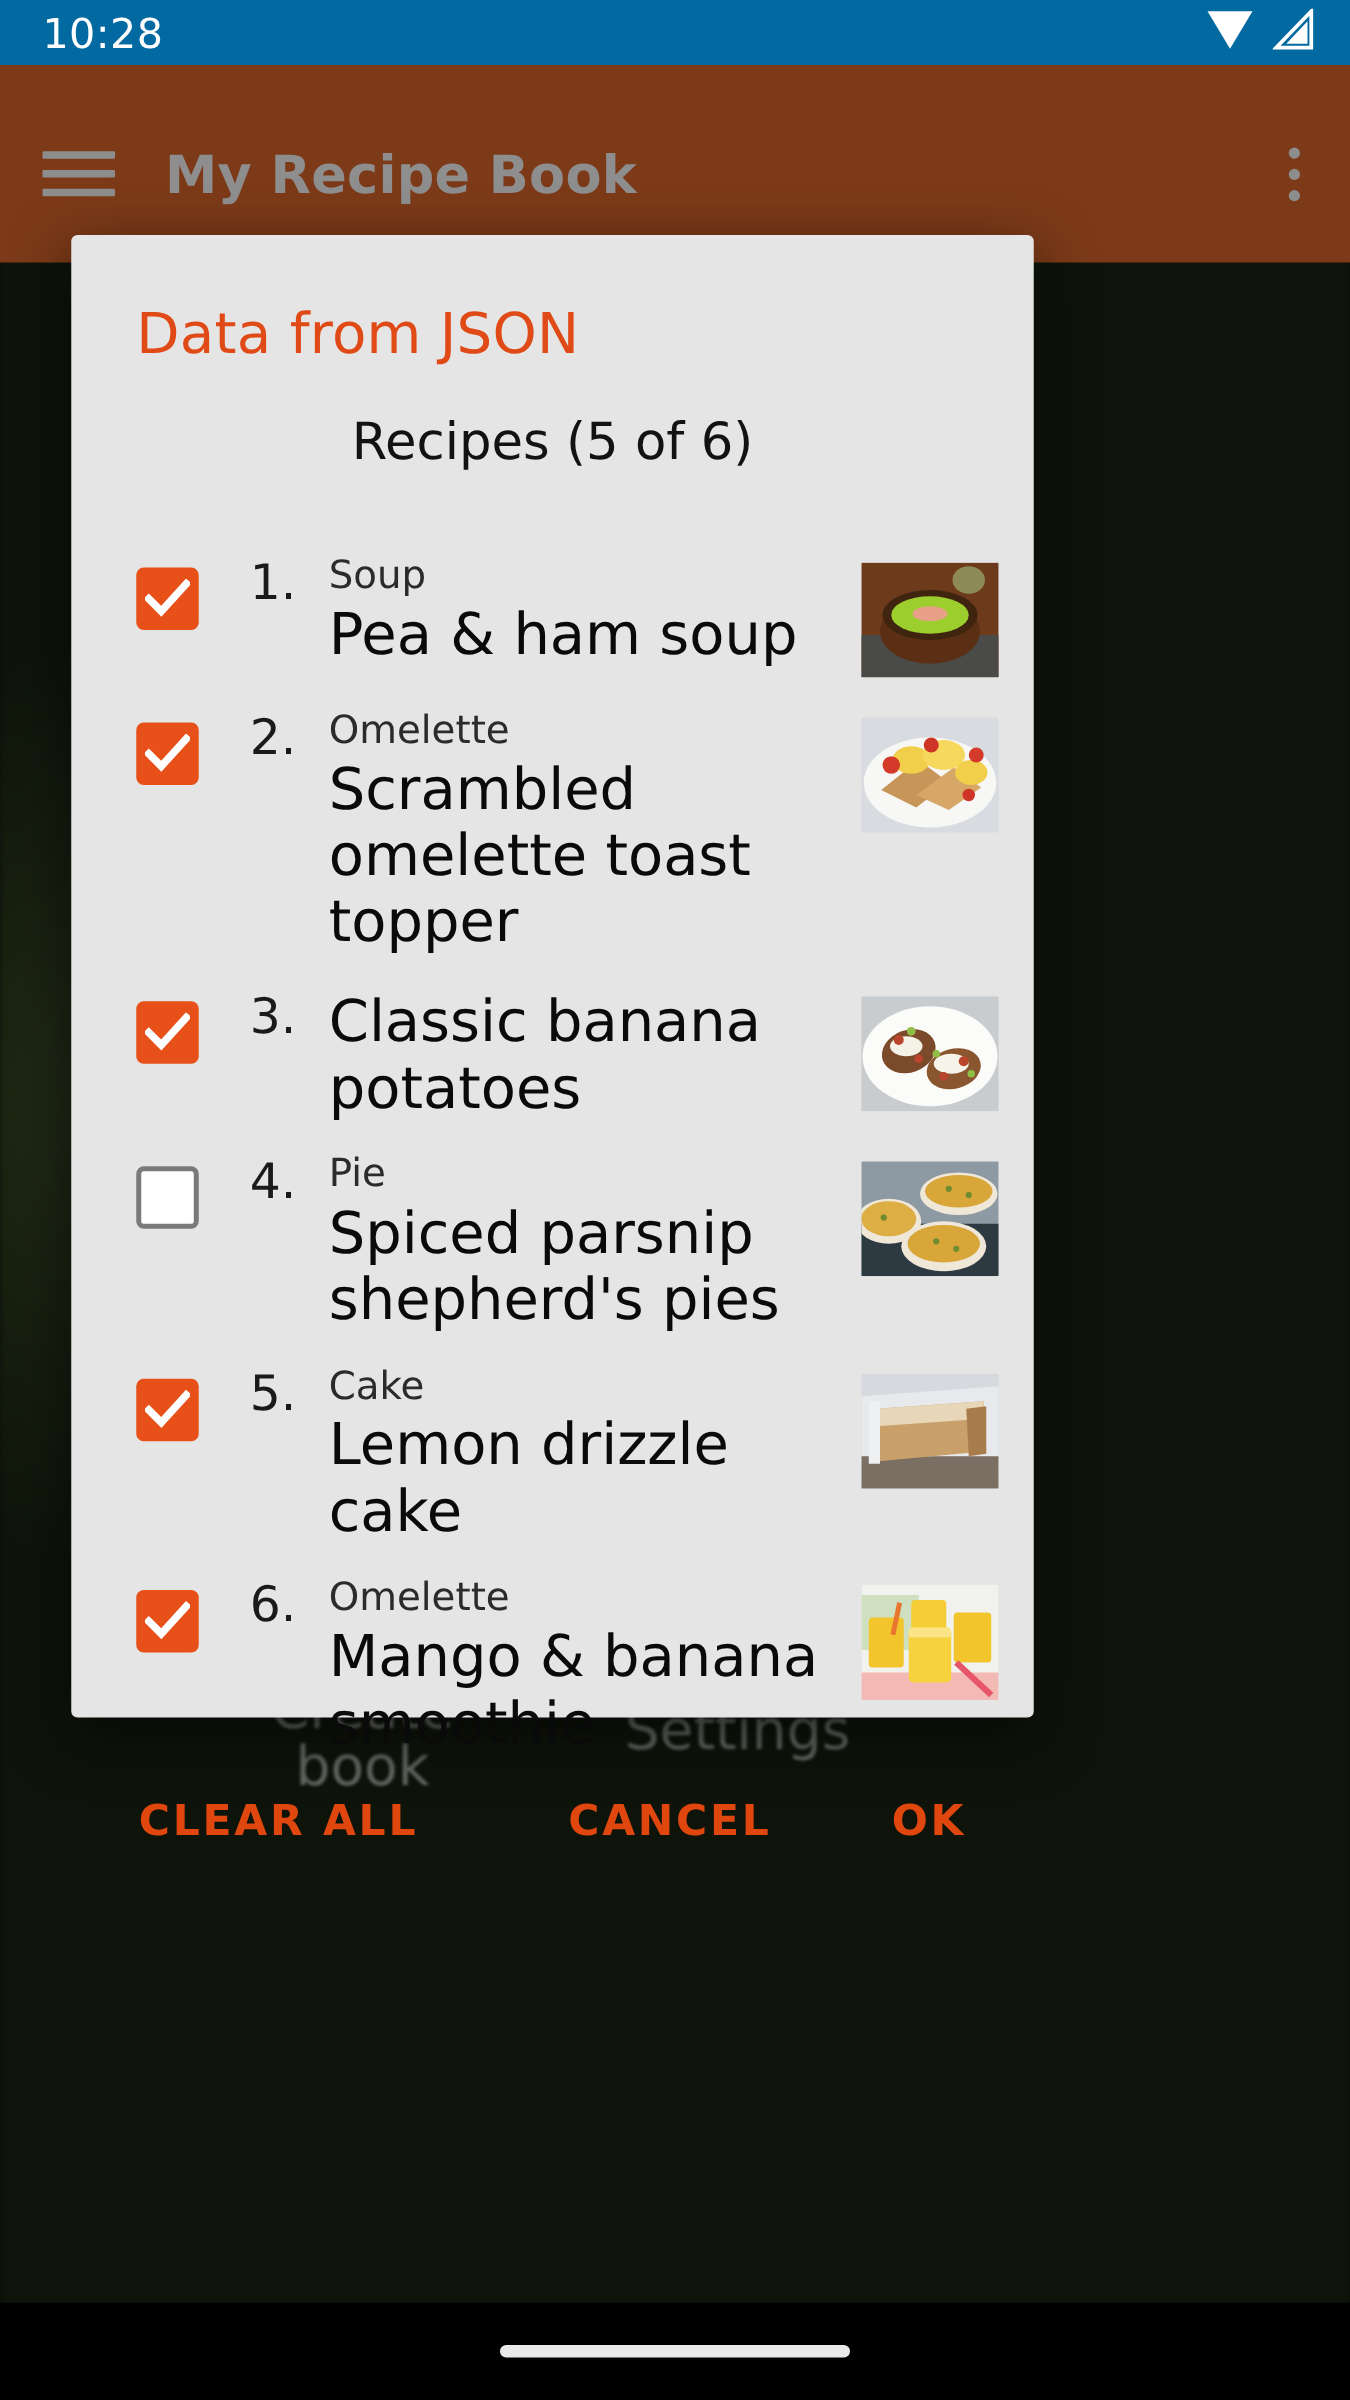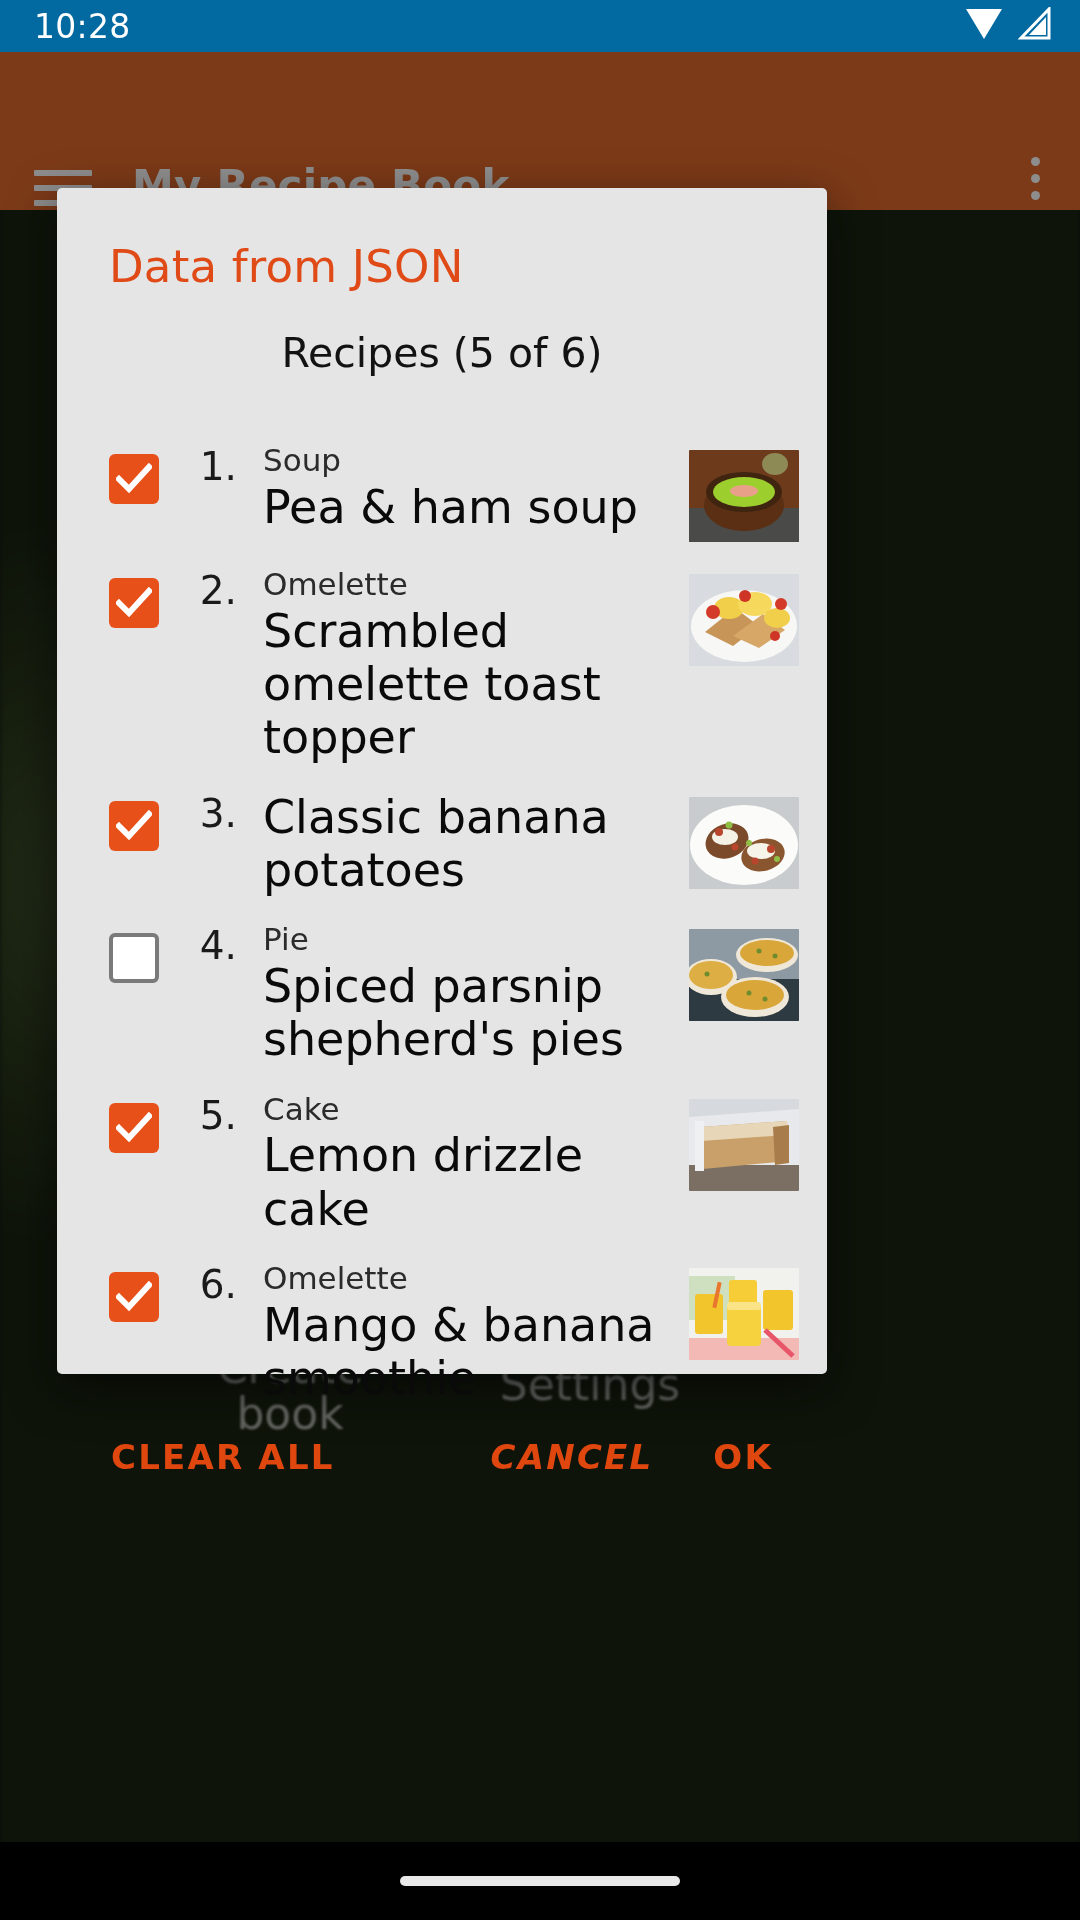--- a/index.html
+++ b/index.html
@@ -34,21 +34,21 @@
   #status-time {
     color:#ffffff; font-size:33px; letter-spacing:0.3px;
     font-family:"DejaVu Sans", sans-serif;
   }
   #status-icons { display:flex; align-items:center; gap:14px; }
 
   
   #app-bar {
     position:absolute; left:0; top:52px; width:1080px; height:158px;
     background:#7c3a18;
-    display:flex; align-items:flex-end;
+    display:flex; align-items:center;
     padding:16px 26px 0 34px;
     z-index:30;
   }
   #hamburger { width:58px; height:44px; display:flex; flex-direction:column; justify-content:space-between; padding:4px 0; }
   #hamburger span { display:block; height:6px; background:#8d8d8d; border-radius:1px; width:100%; }
   #app-title {
     color:#8e8e8e; font-size:42px; font-weight:bold;
     margin-left:40px; letter-spacing:0.2px;
   }
   #overflow-menu { margin-left:auto; display:flex; flex-direction:column; gap:8px; padding:10px 14px; }
@@ -126,29 +126,30 @@
     margin-left:16px; margin-top:8px;
     overflow:hidden; border-radius:1px;
     background:#ddd;
   }
   .thumb svg { display:block; width:110px; height:92px; }
 
   #dialog-actions {
     margin-top:auto;
     display:flex; align-items:center;
     padding:0 52px 56px 52px;
+    gap:12px;
   }
   .action-btn {
     color:#e0470f; font-size:34px; font-weight:bold;
     letter-spacing:2.2px; background:none; border:none;
     font-family:"DejaVu Sans", sans-serif; cursor:pointer;
     padding:8px 2px;
   }
   #clear-all-button { margin-right:auto; }
-  #cancel-button { margin-right:56px;font-style:italic; }
+  #cancel-button { margin-right:80px; }
   #ok-button { margin-right:0px; }
 
   
   #nav-bar {
     position:absolute; left:0; bottom:0; width:1080px; height:78px;
     background:#000000; z-index:60;
     display:flex; align-items:center; justify-content:center;
   }
   #nav-pill { width:280px; height:10px; border-radius:6px; background:#e9e9e9; }
 </style>

